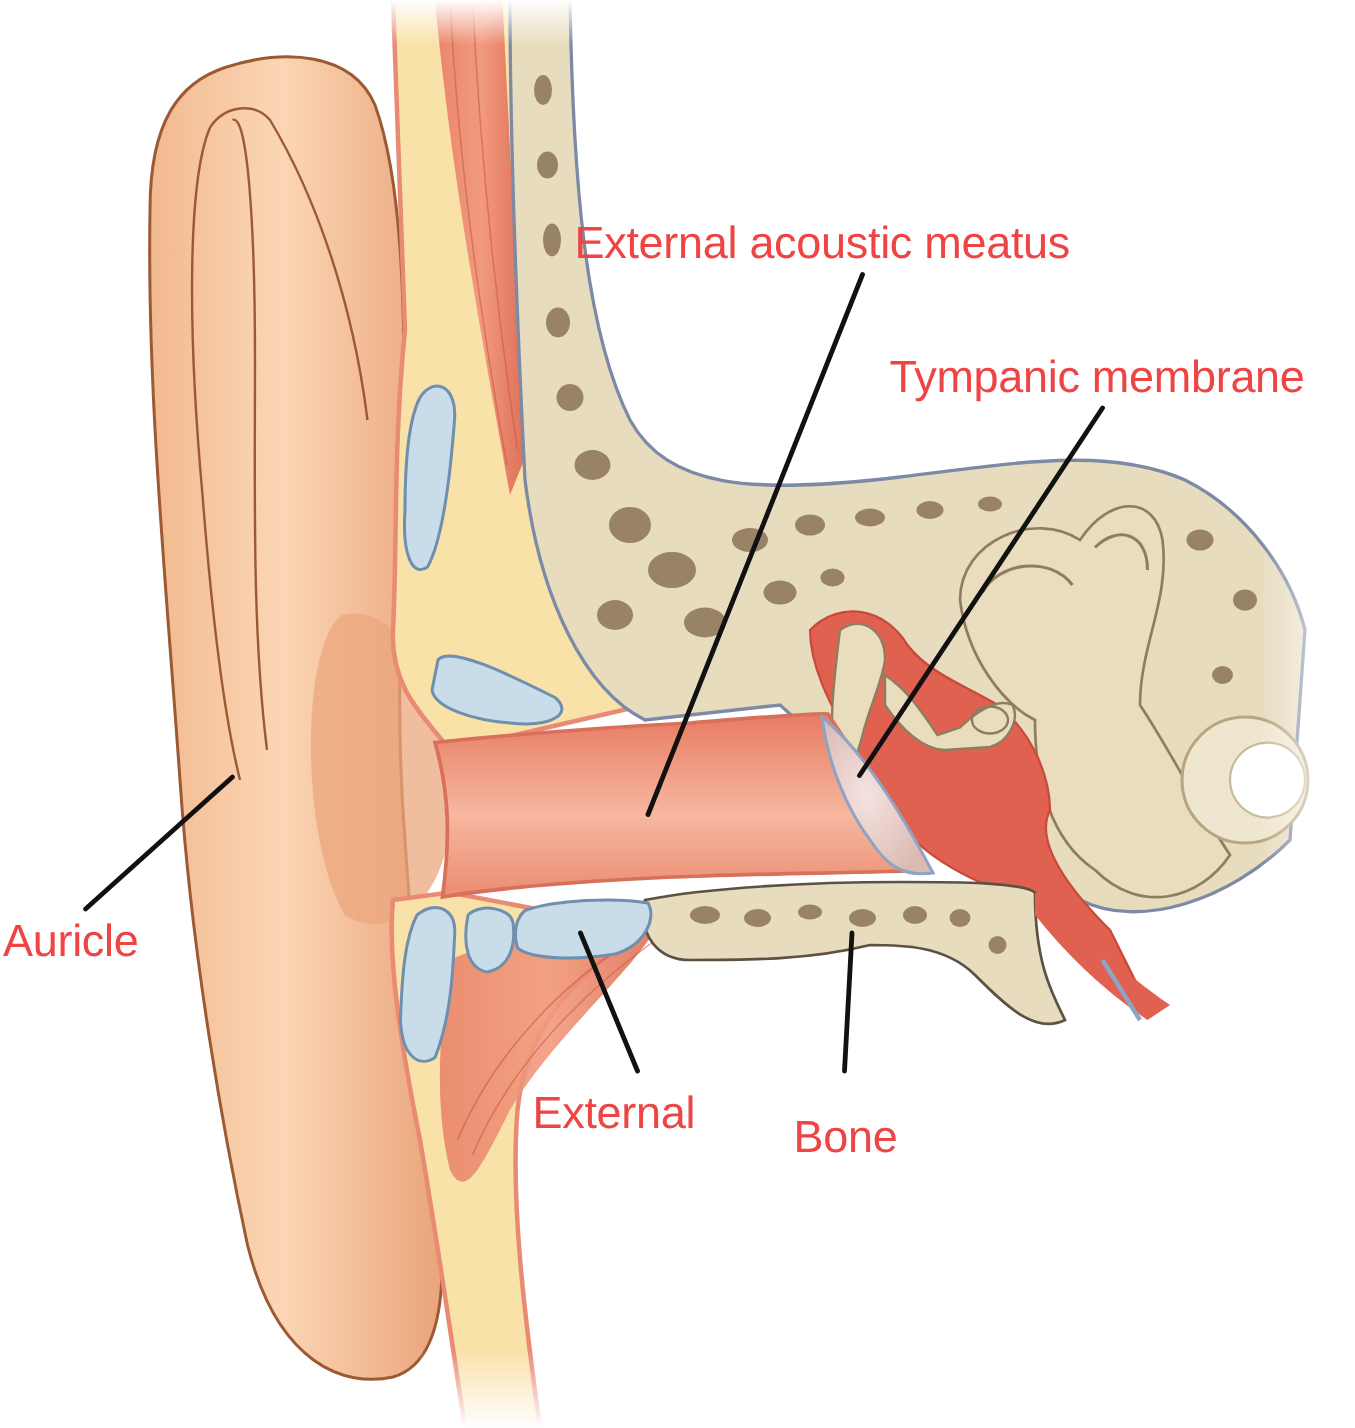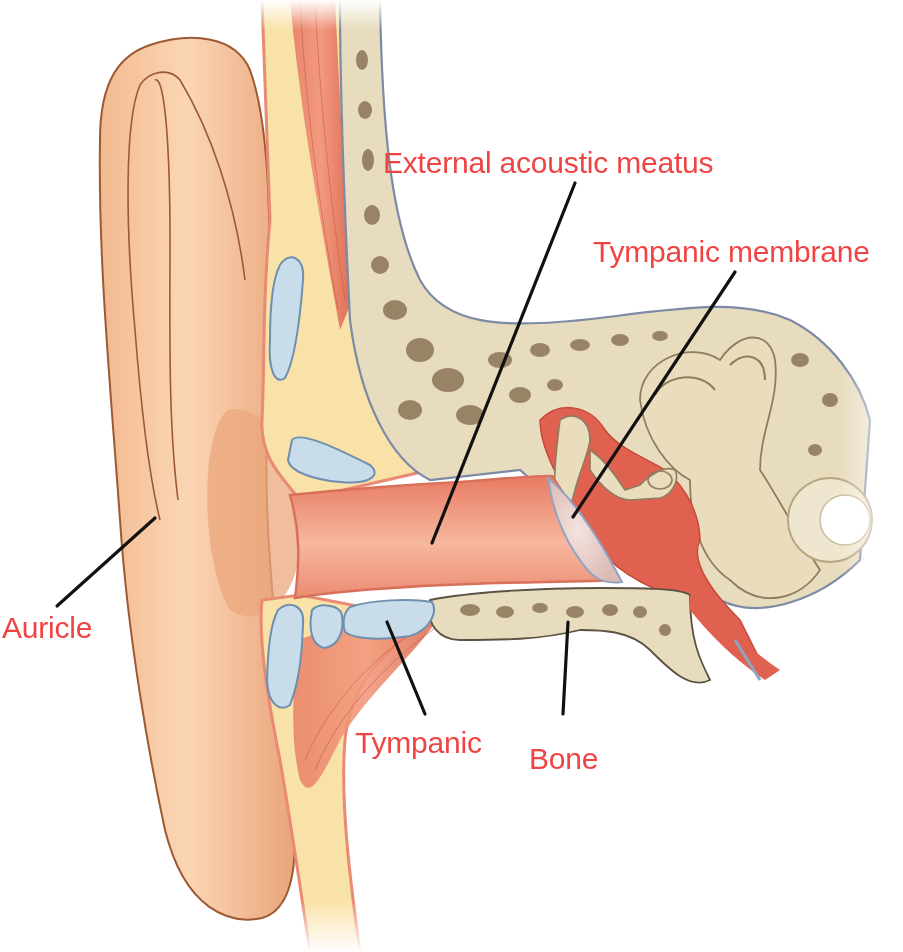--- a/index.html
+++ b/index.html
@@ -165,14 +165,14 @@
     <line class="leader" x1="735" y1="272" x2="573" y2="517"></line>
     <line class="leader" x1="155" y1="518" x2="57" y2="606"></line>
     <line class="leader" x1="387" y1="622" x2="425" y2="714"></line>
     <line class="leader" x1="568" y1="622" x2="563" y2="714"></line>
   </g>
 </svg>
 
 <div class="label" style="left:383px; top:148px;">External acoustic meatus</div>
 <div class="label" style="left:593px; top:237px;">Tympanic membrane</div>
 <div class="label" style="left:2px; top:613px;">Auricle</div>
-<div class="label" style="left:355px; top:728px;">Tympanic</div>
+<div class="label" style="left:355px; top:728px;">External</div>
 <div class="label" style="left:529px; top:744px;">Bone</div>
 
 </body></html>

